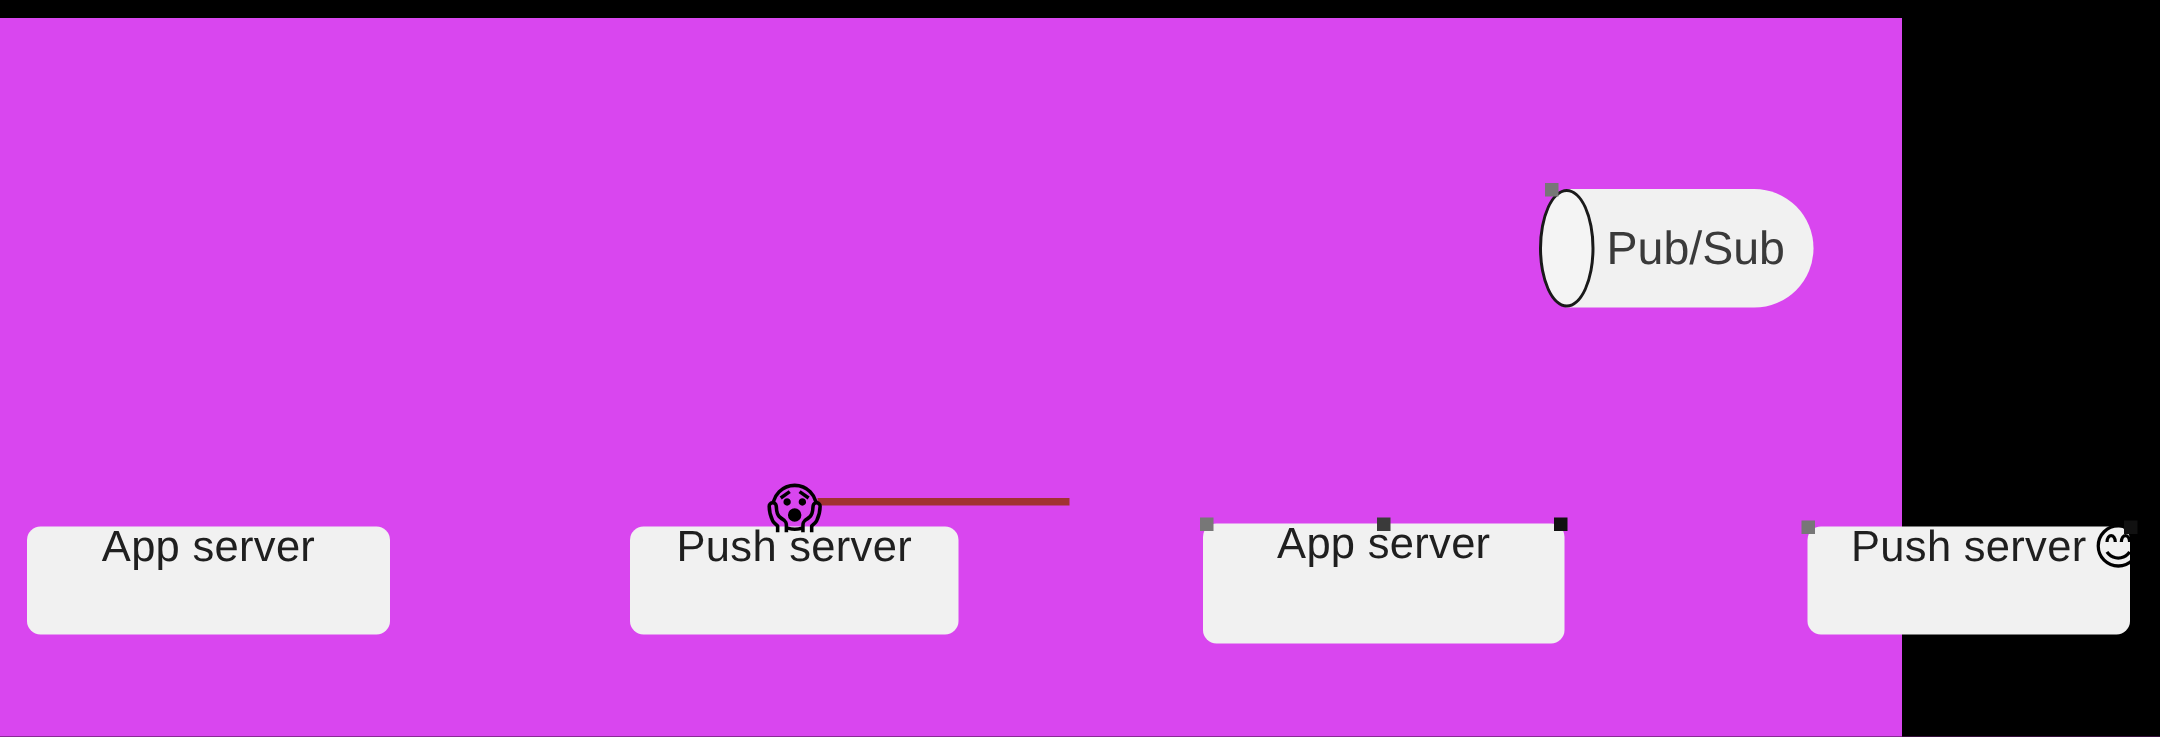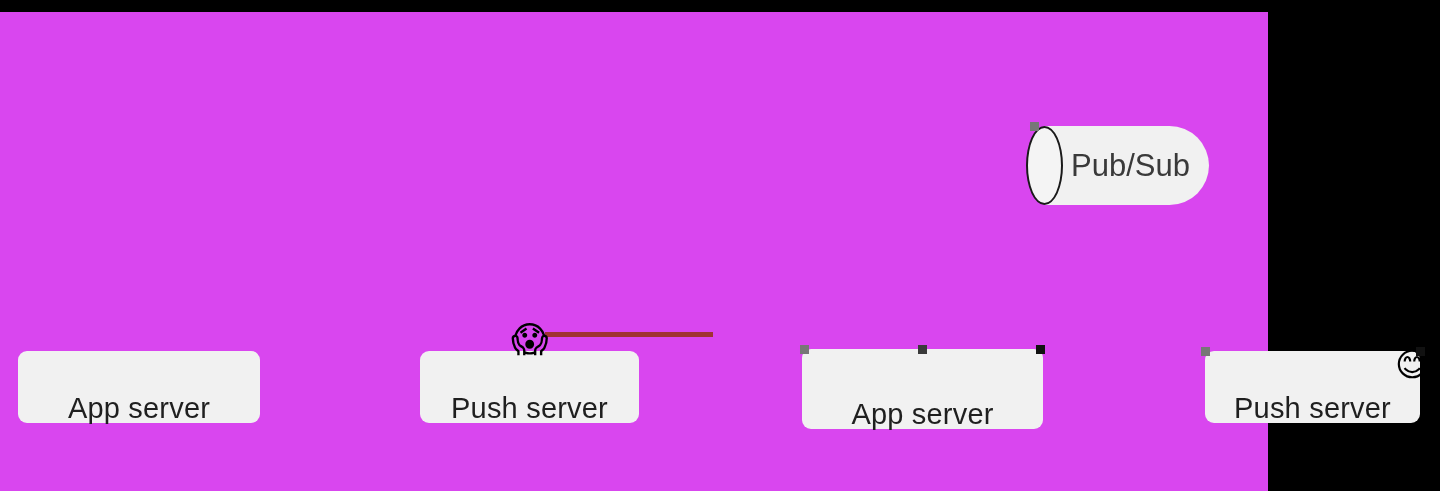--- a/index.html
+++ b/index.html
@@ -23,21 +23,21 @@
     background: #d946ef;
   }
 
   
   .node-box {
     position: absolute;
     background: #f1f1f1;
     border-radius: 9px;
     box-sizing: border-box;
     display: flex;
-    align-items: flex-end;
+    align-items: flex-start;
     justify-content: center;
   }
   .node-label {
     font-family: "Liberation Sans", sans-serif;
     font-size: 29px;
     font-weight: 400;
     color: #1f1f1f;
     letter-spacing: 0.2px;
     white-space: nowrap;
     line-height: 1;

